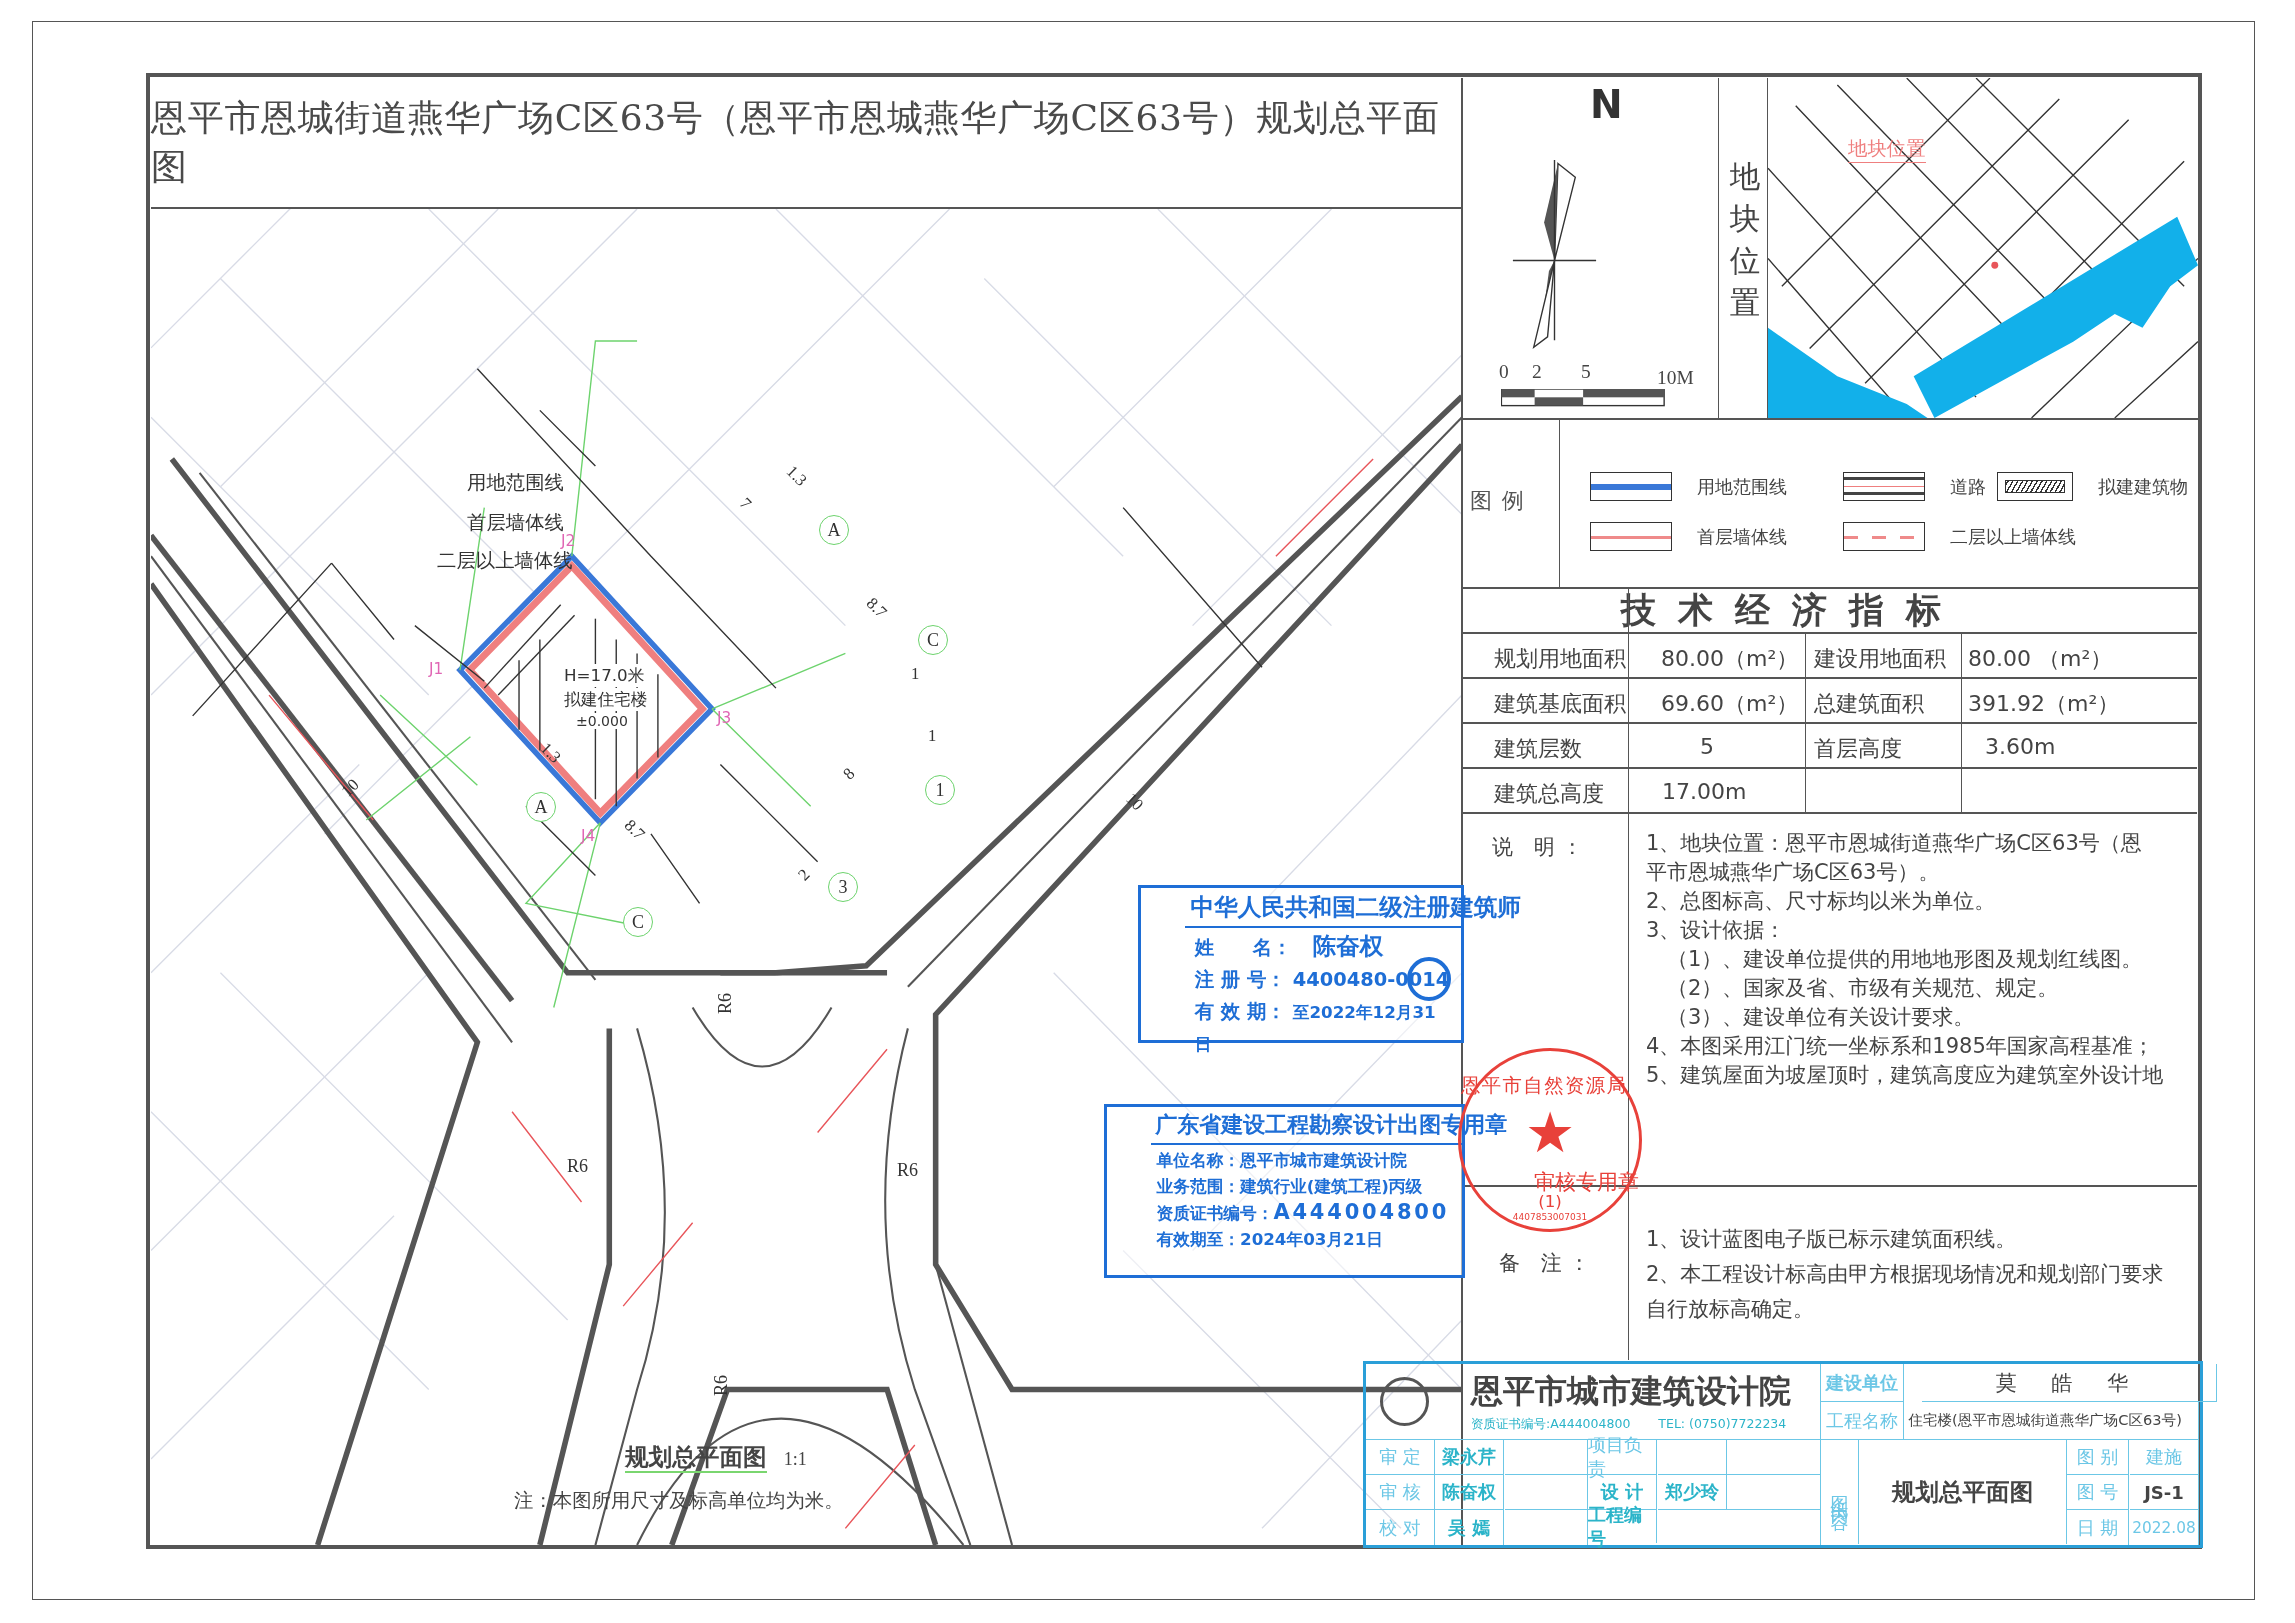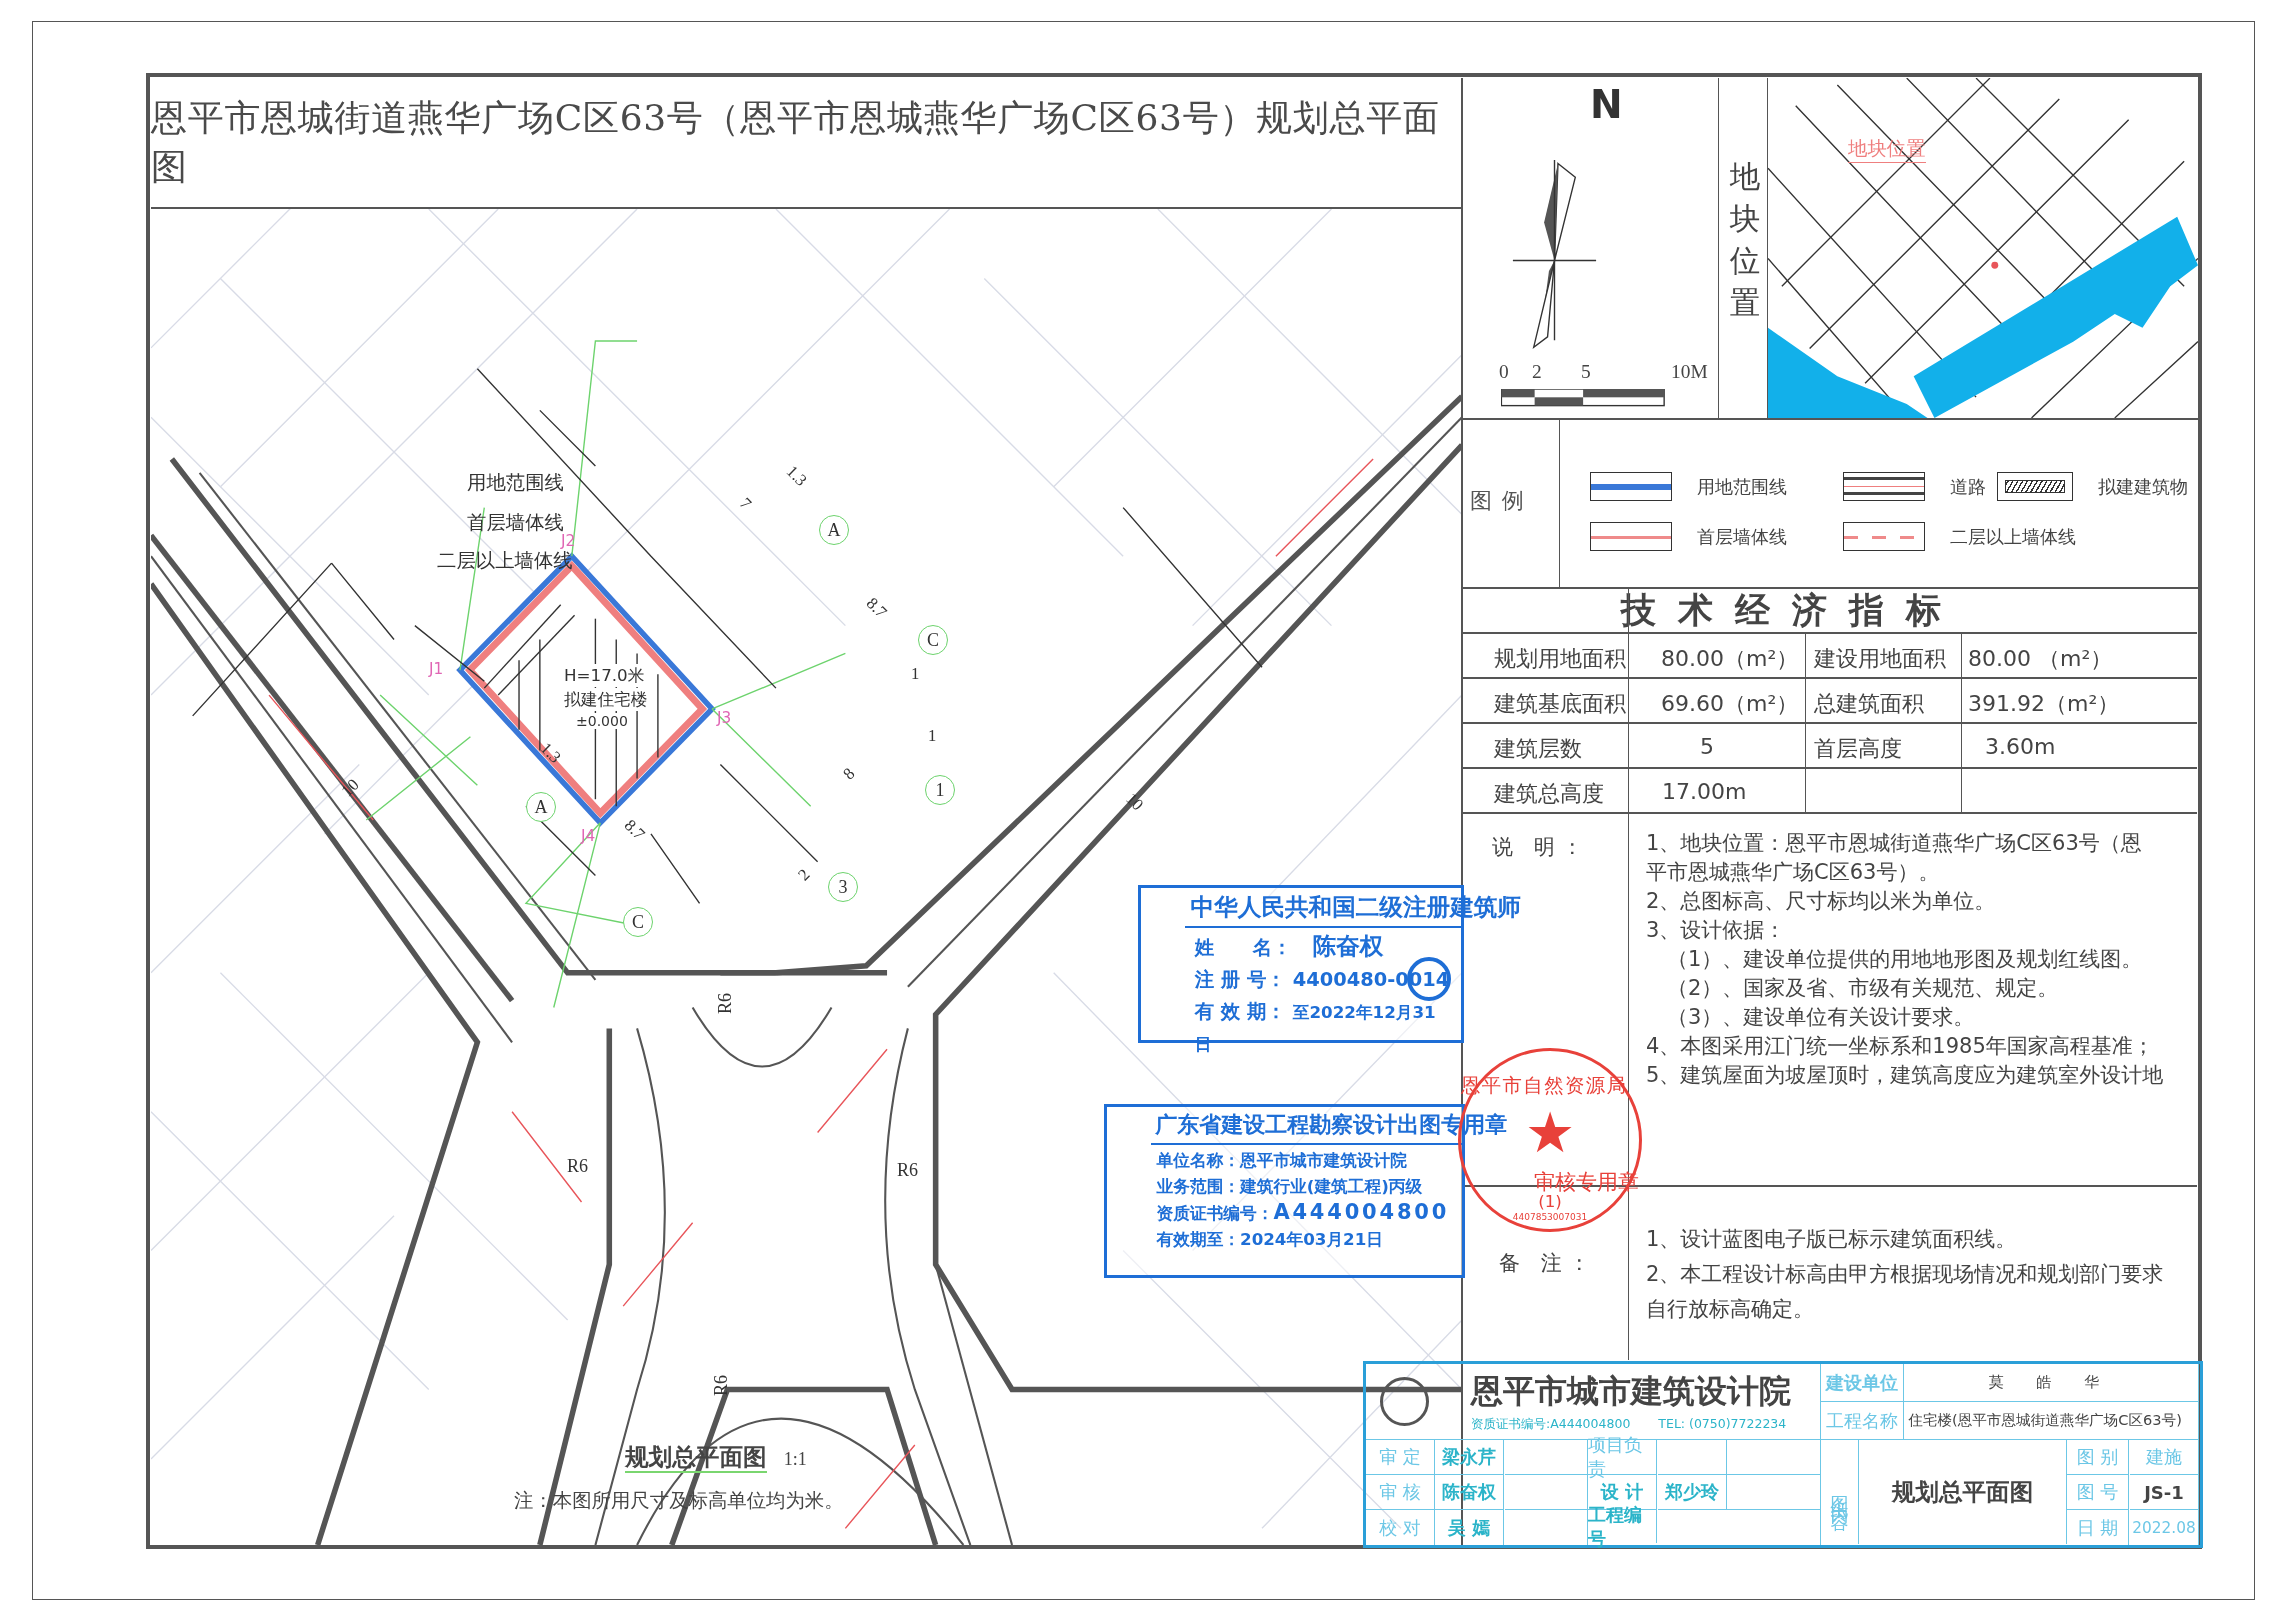--- a/index.html
+++ b/index.html
@@ -170,21 +170,21 @@
   <polygon points="90,145 70,250 82,160" fill="#555"></polygon>
   <polygon points="90,145 60,270 80,255" fill="#fff" stroke="#333" stroke-width="2"></polygon>
   <line x1="90" y1="0" x2="90" y2="260" stroke="#333" stroke-width="2"></line>
   <line x1="30" y1="145" x2="150" y2="145" stroke="#333" stroke-width="2"></line>
 </svg>
 
 <div class="abs scale-labels" style="width:208px;height:21px;">
   <span style="left:0;">0</span>
   <span style="left:33px;">2</span>
   <span style="left:82px;">5</span>
-  <span style="left:172px;">10M</span>
+  <span style="left:158px;margin-top:6px;">10M</span>
 </div>
 <svg class="abs" style="left:1501px;top:389px;" width="167" height="19.4" viewBox="0 0 240 28">
   <rect x="0" y="0" width="235" height="24" fill="#fff" stroke="#333" stroke-width="2"></rect>
   <rect x="0" y="0" width="48" height="12" fill="#555"></rect>
     <rect x="118" y="0" width="117" height="12" fill="#555"></rect>
   <rect x="48" y="12" width="70" height="12" fill="#555"></rect>
 </svg>
 
 <div class="abs loc-label">地块位置</div>
 <div class="abs loc-map">
@@ -315,21 +315,21 @@
 
 <div class="abs tb">
   <div class="tb-cell" style="left:0;top:0;width:455px;height:76px;border-bottom:1.4px solid #6cc7e6;justify-content:flex-start;padding-left:14px;">
     <div style="width:49px;height:49px;border:3.5px solid #555;border-radius:50%;box-sizing:border-box;margin-right:42px;"></div>
     <div>
       <div style="font-size:32px;font-weight:bold;color:#444;">恩平市城市建筑设计院</div>
       <div style="font-size:12.5px;color:#2bb4c9;margin-top:2.8px;"><span>资质证书编号:A444004800</span><span style="margin-left:28px;">TEL: (0750)7722234</span></div>
     </div>
   </div>
   <div class="tb-cell" style="left:455px;top:0;width:83px;height:38px;font-weight:bold;">建设单位</div>
-  <div class="tb-cell dark" style="left:538px;top:0;width:295px;height:38px;font-size:15px;letter-spacing:14px;">莫 皓 华</div>
+  <div class="tb-cell dark" style="left:556px;top:0;width:295px;height:38px;font-size:21px;letter-spacing:14px;">莫 皓 华</div>
   <div class="tb-cell" style="left:455px;top:38px;width:83px;height:38px;">工程名称</div>
   <div class="tb-cell dark" style="left:538px;top:38px;width:295px;height:38px;font-size:14.6px;justify-content:flex-start;padding-left:4.2px;white-space:nowrap;overflow:hidden;">住宅楼(恩平市恩城街道燕华广场C区63号)</div>
 
   <div class="tb-cell" style="left:0;top:76px;width:69px;height:35px;">审 定</div>
   <div class="tb-cell teal" style="left:69px;top:76px;width:69px;height:35px;">梁永芹</div>
   <div class="tb-cell" style="left:139px;top:76px;width:83px;height:35px;"></div>
   <div class="tb-cell" style="left:222px;top:76px;width:69px;height:35px;">项目负责</div>
   <div class="tb-cell teal" style="left:292px;top:76px;width:69px;height:35px;"></div>
   <div class="tb-cell" style="left:361px;top:76px;width:94px;height:35px;"></div>
 

